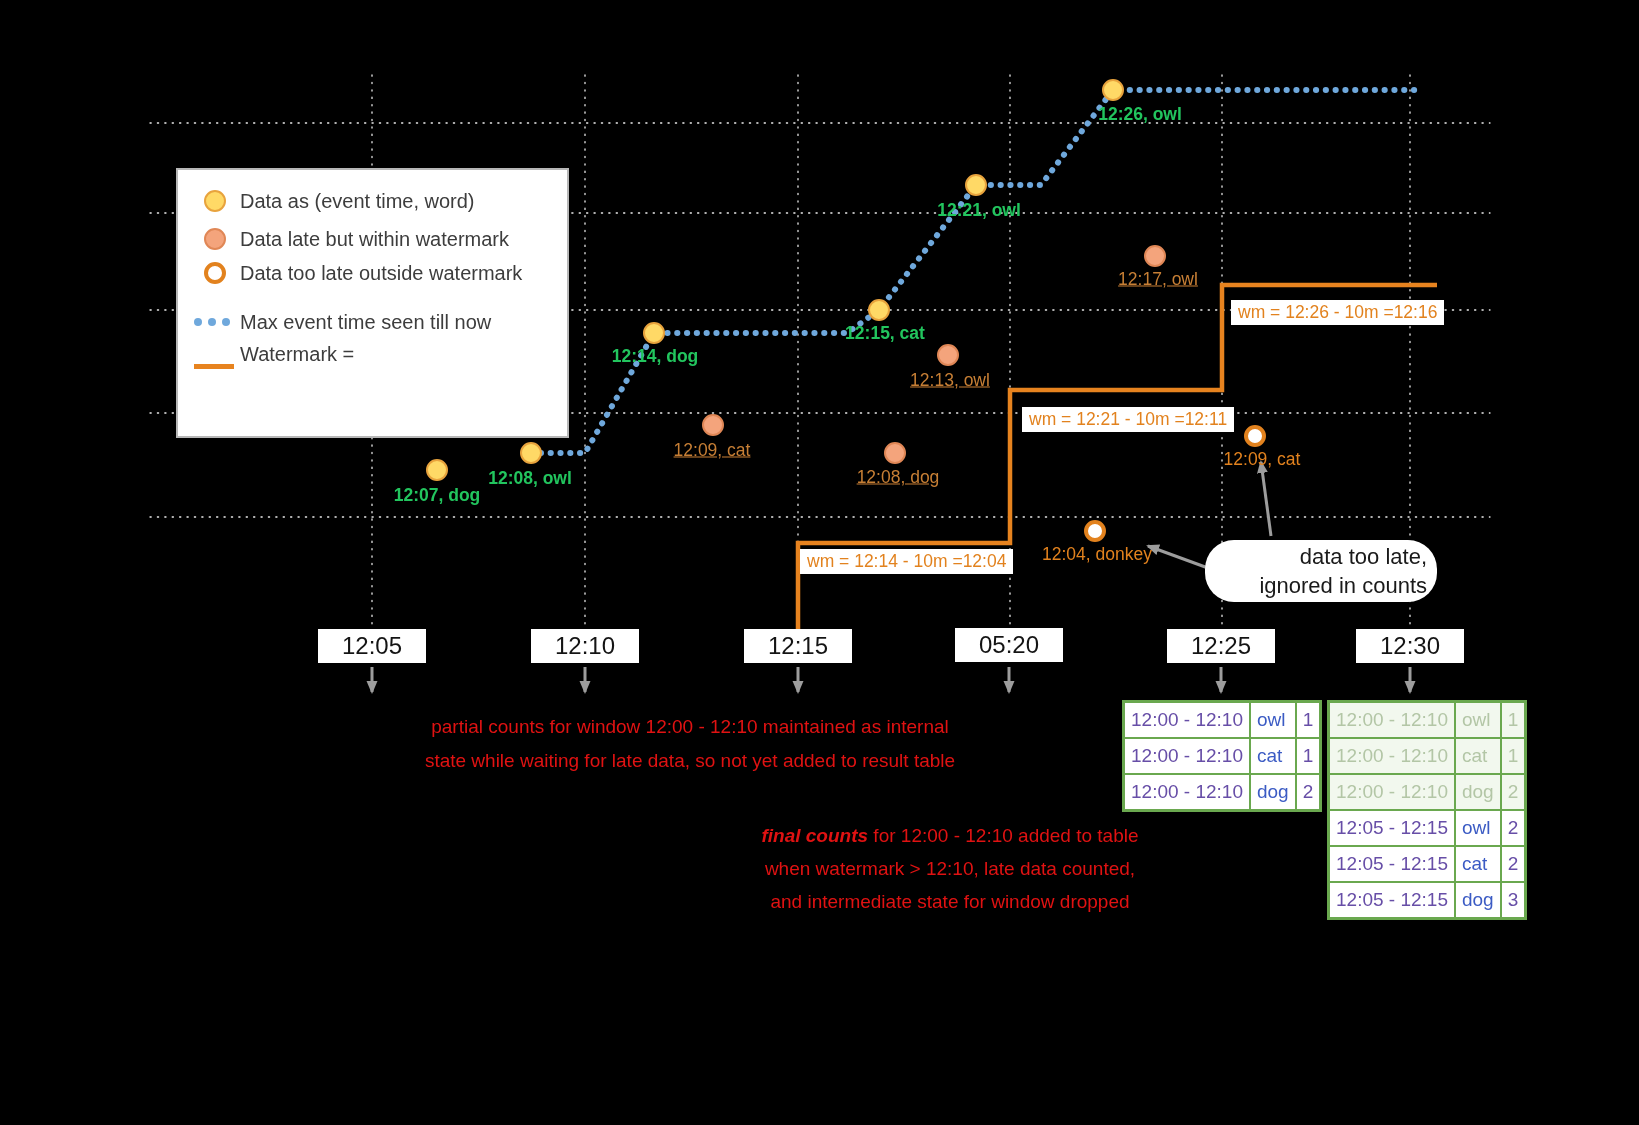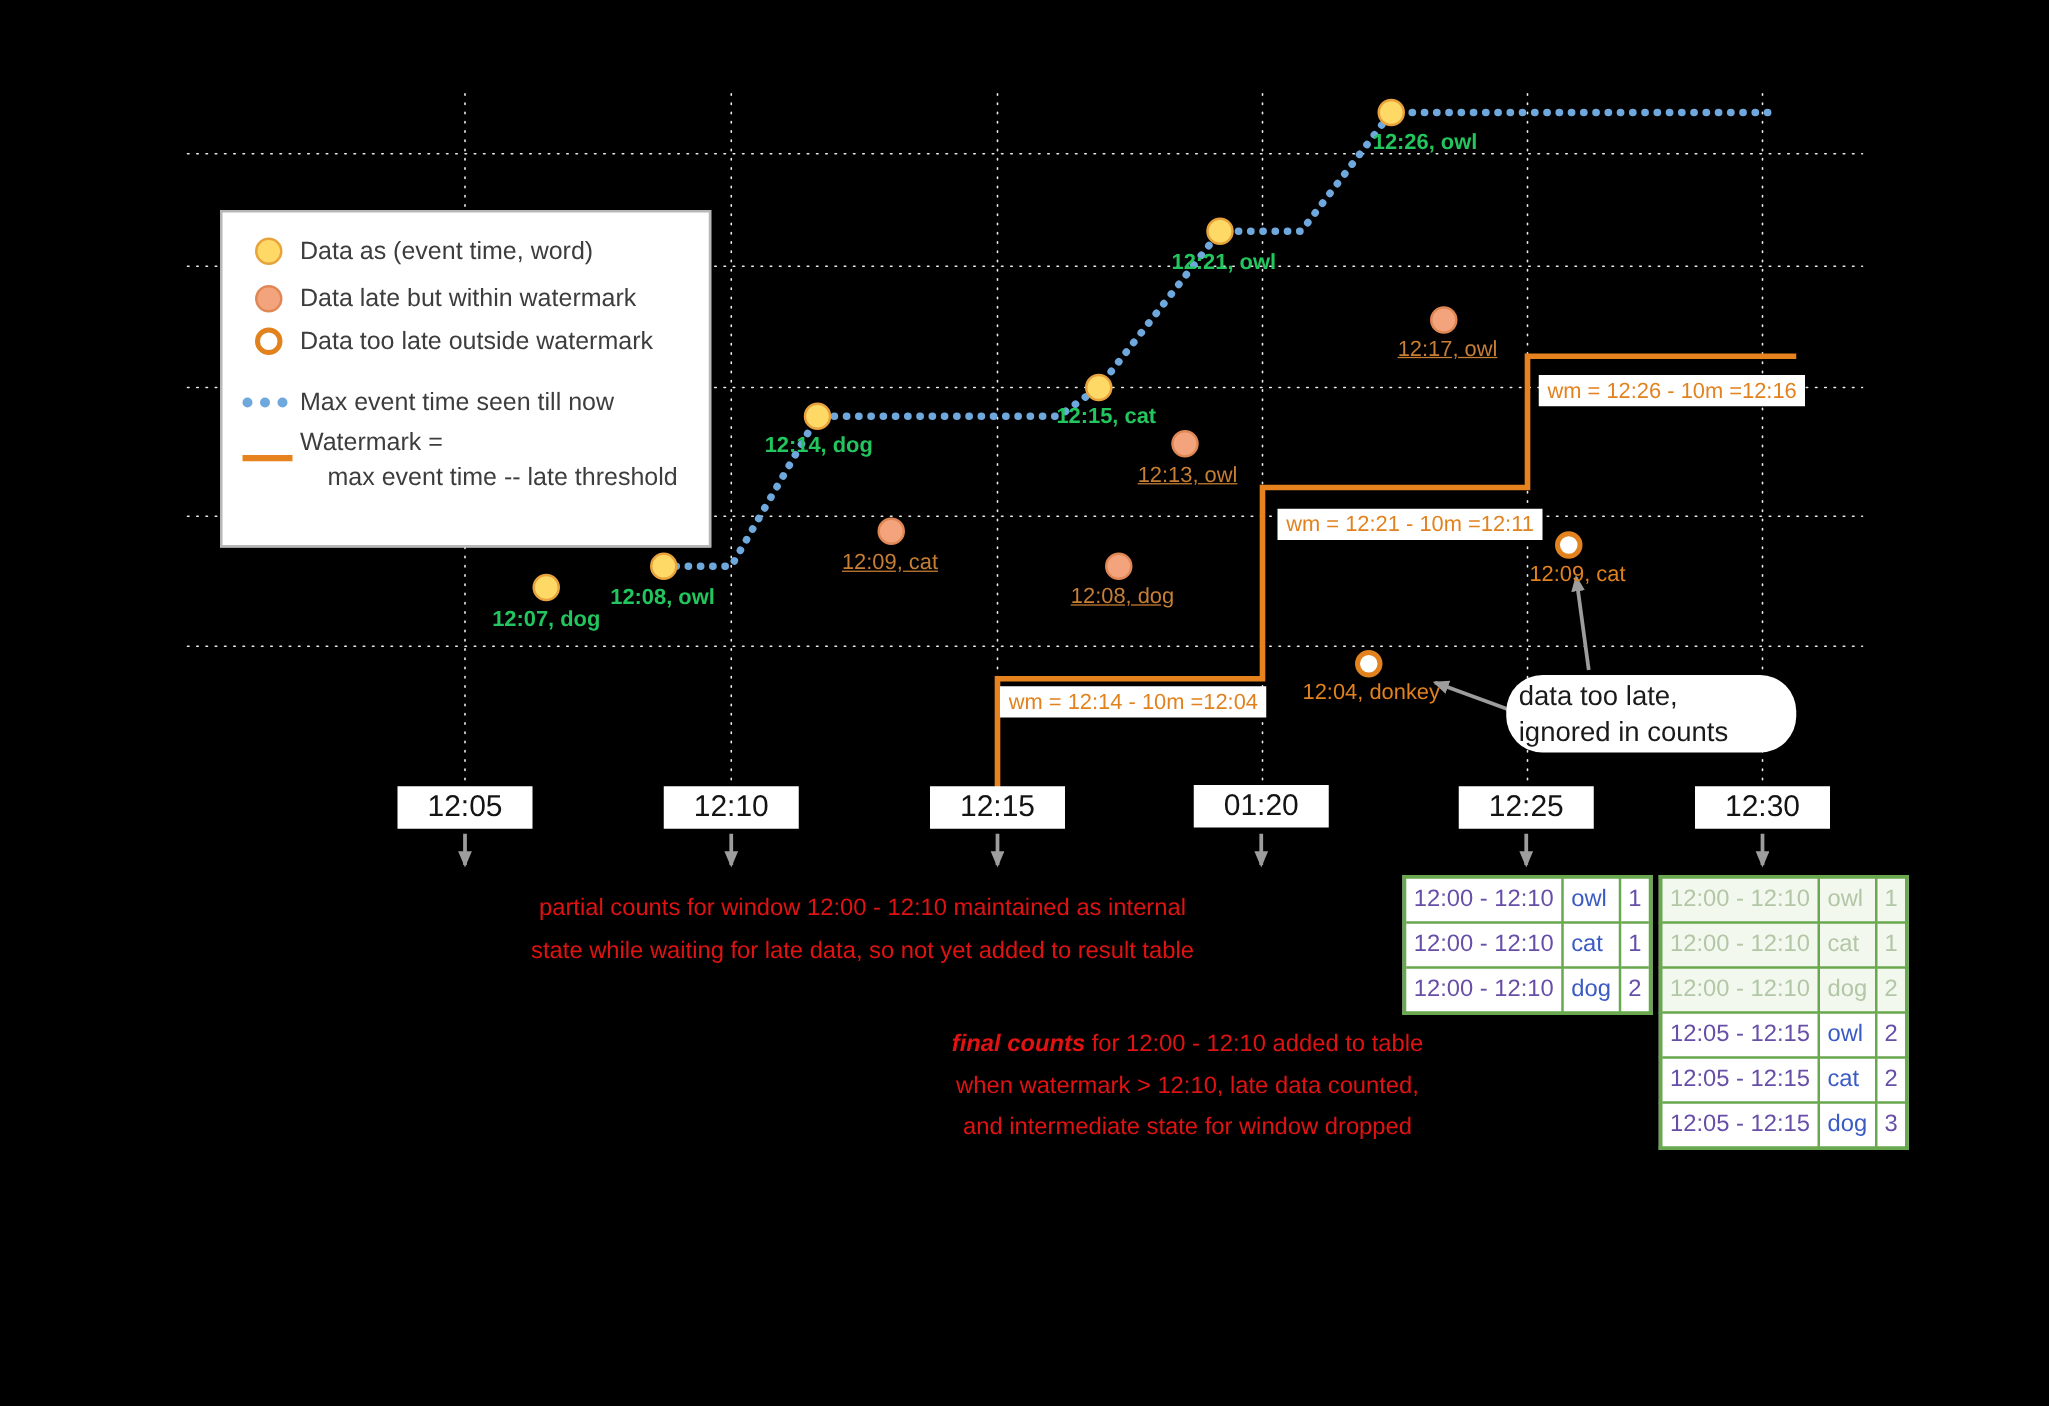--- a/index.html
+++ b/index.html
@@ -41,21 +41,21 @@
   .legend-dotted { position:absolute; display:flex; gap:6px; }
   .legend-dotted i { width:8px; height:8px; border-radius:50%; background:#6fa8dc; }
   .legend-wmline { position:absolute; width:40px; height:5px; background:#e7831f; }
   .legend-multi { position:absolute; font-size:20px; color:#3d3d3d; line-height:28px; white-space:nowrap; }
   .legend-multi .indent { padding-left:22px; }
 
   .red-note { position:absolute; color:#e01212; font-size:19px; line-height:34px; text-align:center; }
   .red-note .emph { font-style:italic; font-weight:bold; }
 
   .callout { position:absolute; background:#ffffff; color:#1a1a1a; font-size:22px;
-             line-height:29px; text-align:left; padding:2px 10px;border-radius:29px; }
+             line-height:29px; text-align:right; padding:2px 10px;border-radius:29px; }
 
   .result-table { position:absolute; border-collapse:collapse; background:#ffffff;
                   border:3px solid #6aa84f; font-size:19px; }
   .result-table td { border:2px solid #6aa84f; padding:0 6px; height:34px; white-space:nowrap; line-height:34px; }
   .result-table td.win { color:#674ea7; min-width:114px; }
   .result-table td.word { color:#3b5bc4; min-width:38px; }
   .result-table td.cnt { color:#674ea7; min-width:16px; }
   .result-table tr.faded td { color:#b3c6a6 !important; background:#f2f8ee; }
 </style>
 </head>
@@ -116,21 +116,20 @@
     <span class="legend-dotted" style="left:16px; top:148px;">
         <i></i>
         <i></i>
         <i></i>
       </span>
     <span class="legend-text" style="left:62px; top:139px;">Max event time seen till now</span>
 
     <span class="legend-wmline" style="left:16px; top:194px;"></span>
     <div class="legend-multi" style="left:62px; top:170px;">
       <div>Watermark =</div>
-      <div class="indent">max event time -- late threshold</div>
     </div>
   </div>
 
   <span class="pt on" style="left:437px; top:470px;"></span>
   <span class="pt-label on" style="left:437px; top:495px;">12:07, dog</span>
   <span class="pt on" style="left:531px; top:453px;"></span>
   <span class="pt-label on" style="left:530px; top:478px;">12:08, owl</span>
   <span class="pt on" style="left:654px; top:333px;"></span>
   <span class="pt-label on" style="left:655px; top:356px;">12:14, dog</span>
   <span class="pt on" style="left:879px; top:310px;"></span>
@@ -154,21 +153,21 @@
   <span class="pt toolate" style="left:1255px; top:436px;"></span>
   <span class="pt-label toolate" style="left:1262px; top:459px;">12:09, cat</span>
 
   <span class="wm-label" style="left:800px; top:549px;">wm = 12:14 - 10m =12:04</span>
   <span class="wm-label" style="left:1022px; top:407px;">wm = 12:21 - 10m =12:11</span>
   <span class="wm-label" style="left:1231px; top:300px;">wm = 12:26 - 10m =12:16</span>
 
   <div class="tick" style="left:318px;  top:629px;">12:05</div>
   <div class="tick" style="left:531px;  top:629px;">12:10</div>
   <div class="tick" style="left:744px;  top:629px;">12:15</div>
-  <div class="tick" style="left:955px;  top:628px;">01:20</div>
+  <div class="tick" style="left:955px;  top:628px;">05:20</div>
   <div class="tick" style="left:1167px; top:629px;">12:25</div>
   <div class="tick" style="left:1356px; top:629px;">12:30</div>
 
   <div class="red-note" style="left:320px; top:710px; width:740px;">
     <div>partial counts for window 12:00 - 12:10 maintained as internal</div>
     <div>state while waiting for late data, so not yet added to result table</div>
   </div>
 
   <div class="red-note" style="left:640px; top:819px; width:620px; line-height:33px;">
     <div><span class="emph">final counts</span><span> for 12:00 - 12:10 added to table</span></div>

